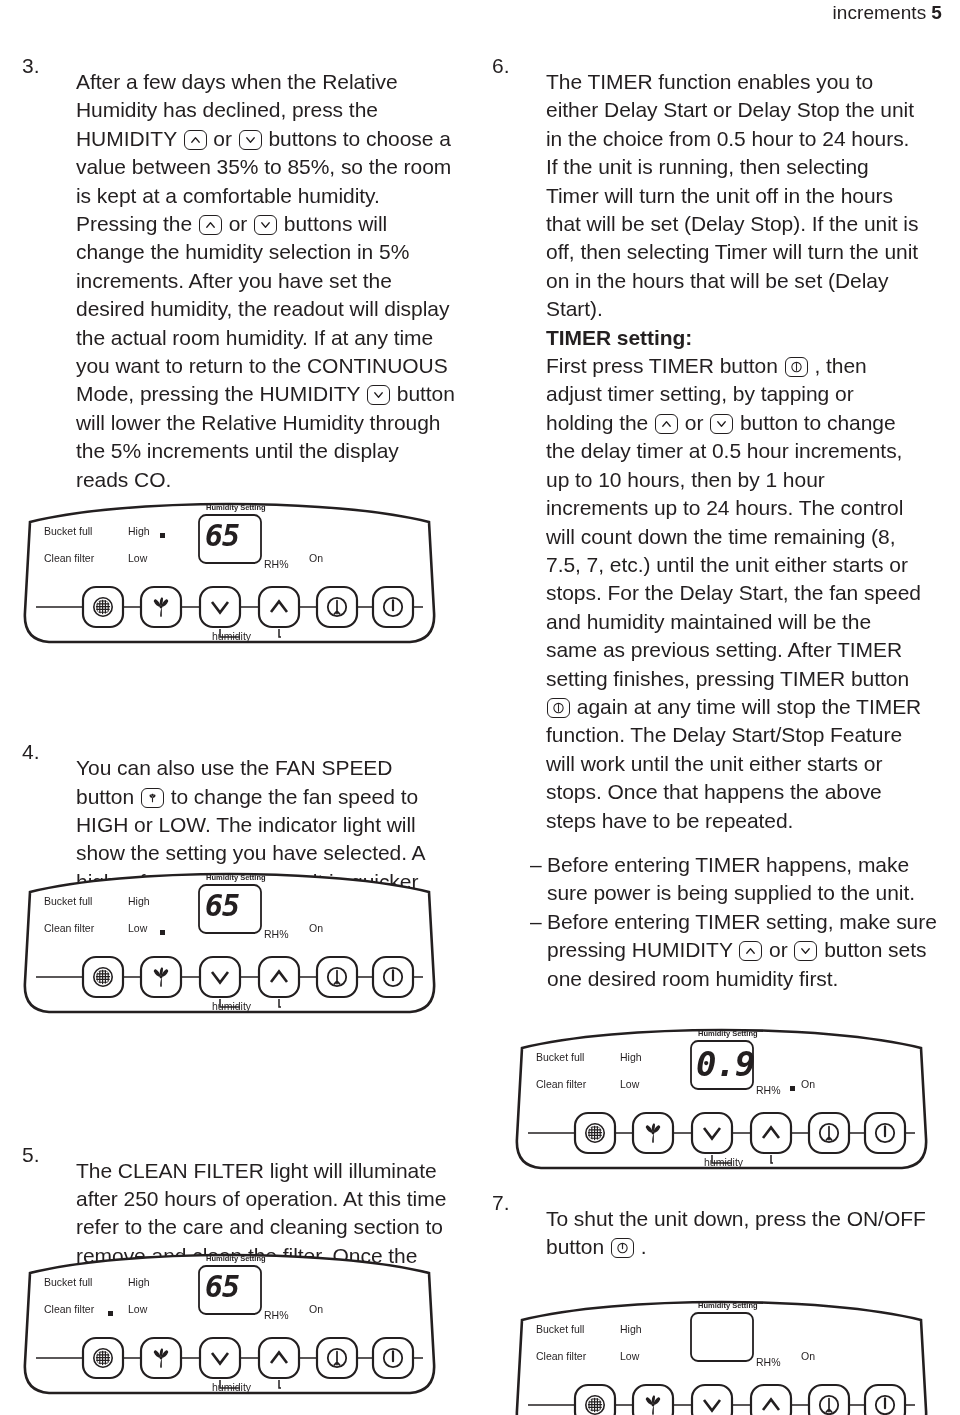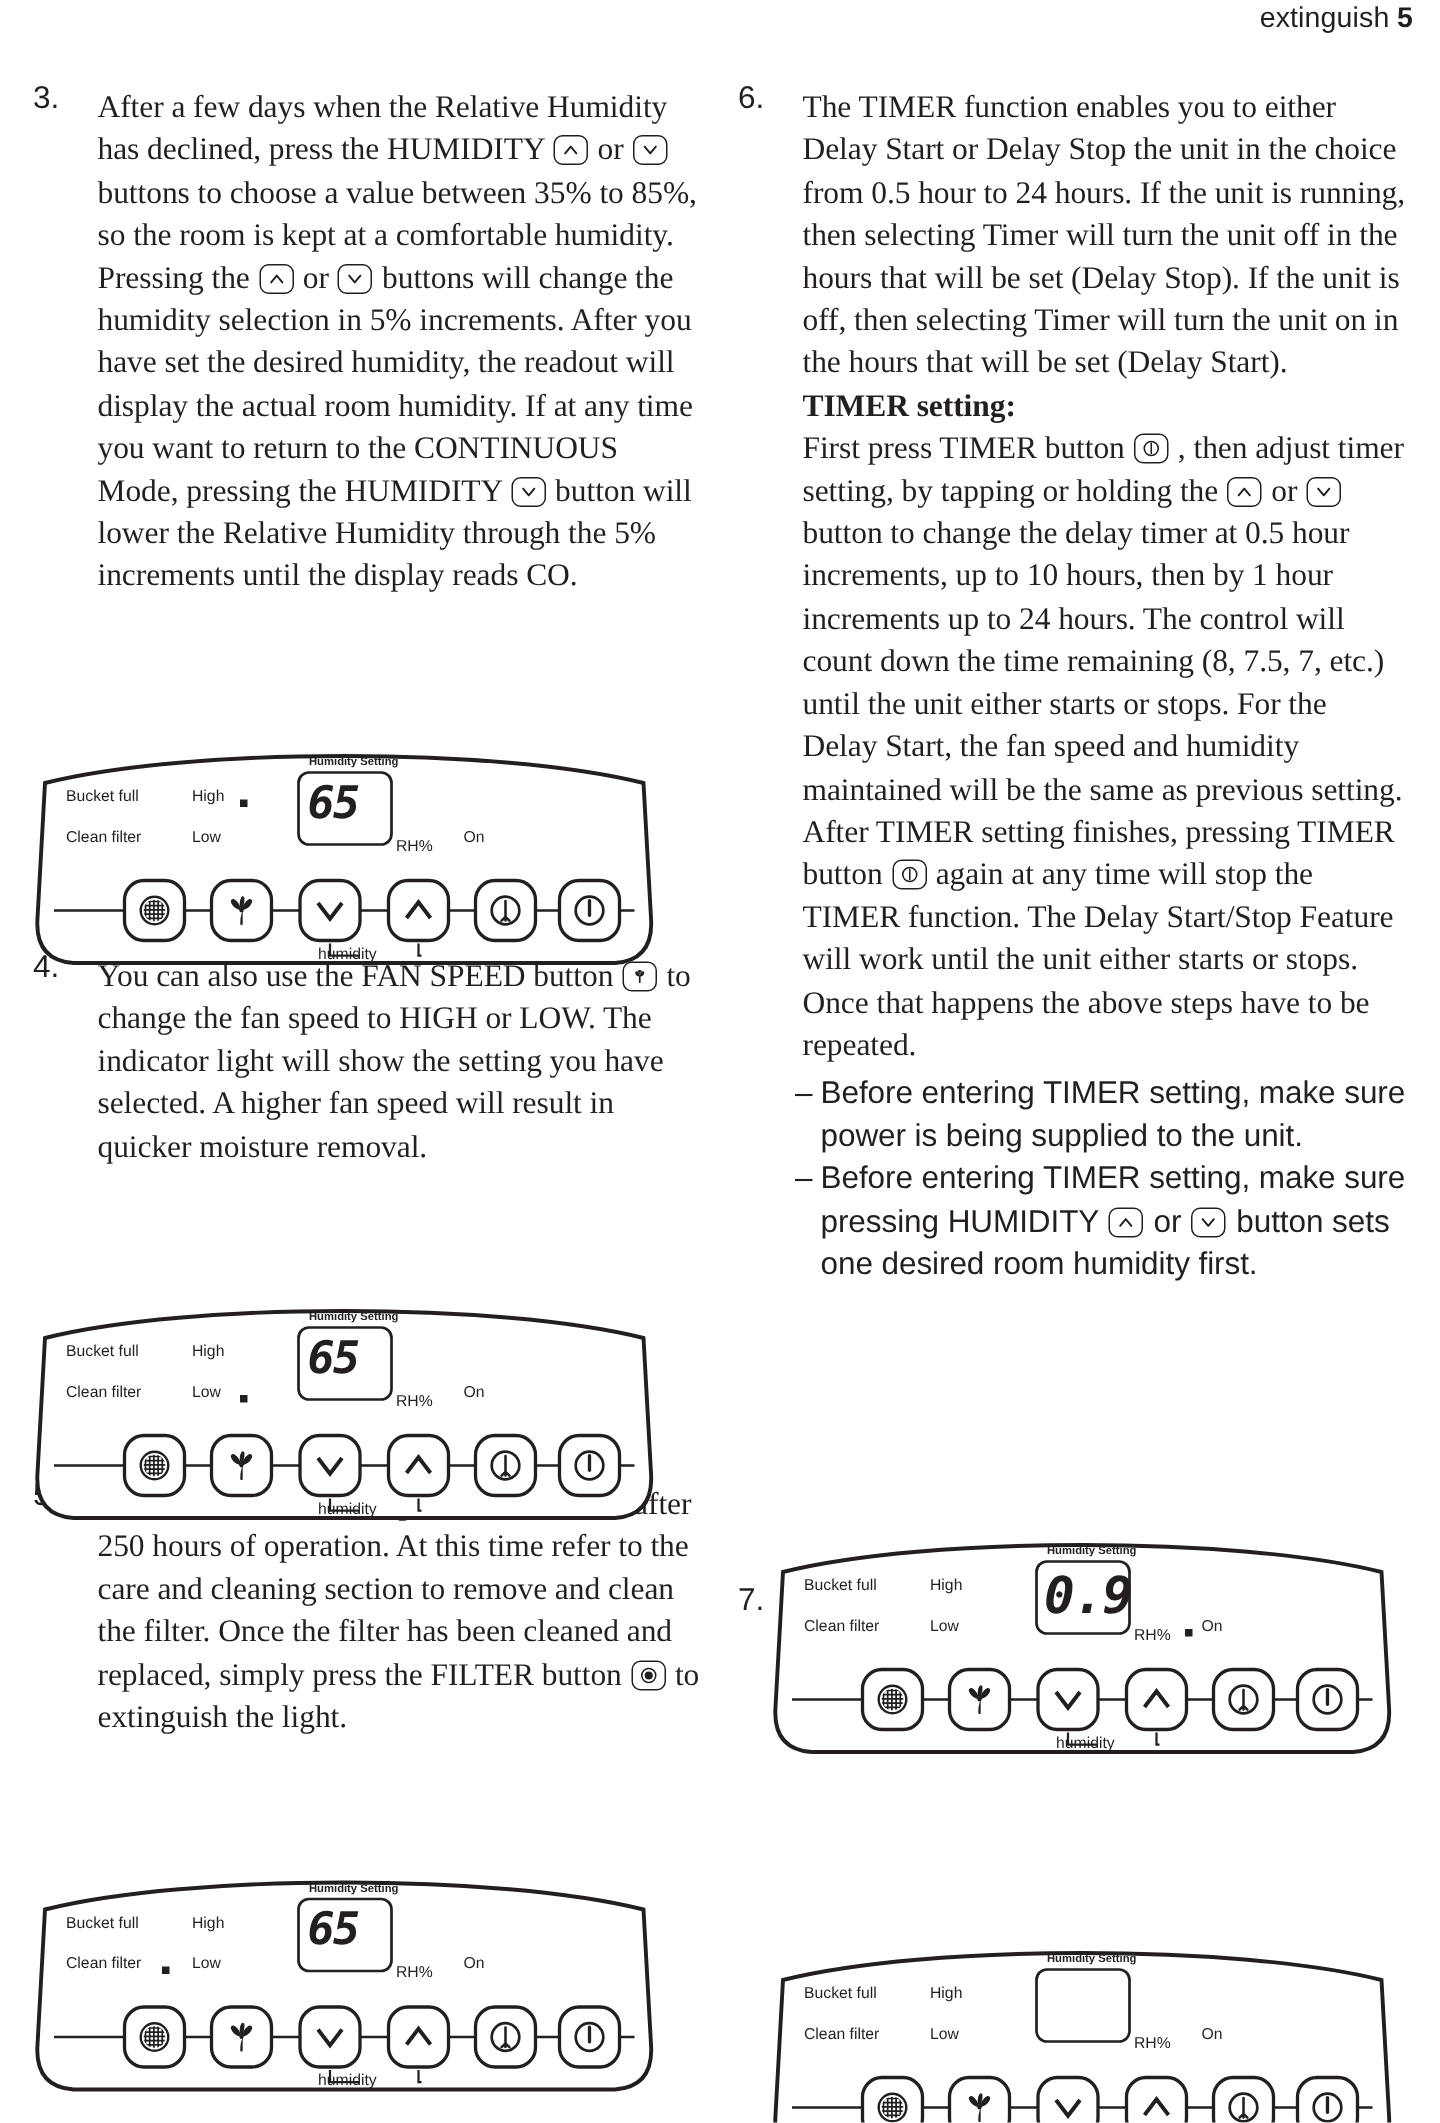--- a/index.html
+++ b/index.html
@@ -45,21 +45,21 @@
     font-size: 21px;
     line-height: 28.4px;
     font-weight: 400;
   }
   .item-body {
     flex: 1 1 auto;
     font-size: 21px;
     line-height: 28.4px;
     letter-spacing: -0.05px;
   }
-  .item-body p { margin: 5px; font-family: Liberation Serif, serif; }
+  .item-body p { margin: 16px; }
   .bold-head { font-weight: 700; }
 
   .dashlist { margin: 0; }
   .dash-item { display: flex; align-items: flex-start; }
   .dash-mark { flex: 0 0 17px; }
   .dash-text { flex: 1 1 auto; }
 
   
   .key {
     display: inline-block;
@@ -110,21 +110,21 @@
   .humidity-word {
     position: absolute;
     font-size: 10.5px;
     color: #231f20;
   }
 </style>
 </head>
 <body>
 
 <div class="page-header">
-  <span class="brand">extinguish</span><span class="pageno">5</span>
+  <span class="brand">increments</span><span class="pageno">5</span>
 </div>
 
 <div class="col col-left">
   <div id="left-items">
       <div class="item" style="margin-bottom: 228px;">
         <div class="item-num">3.</div>
         <div class="item-body">
           <p>After a few days when the Relative Humidity has declined, press the HUMIDITY <span class="key"><svg viewBox="0 0 24 24">
                 <path d="M7 15 L12 9 L17 15" fill="none" stroke="#231f20" stroke-width="1.7" stroke-linecap="round" stroke-linejoin="round"></path>
               </svg></span> or <span class="key"><svg viewBox="0 0 24 24">
@@ -175,21 +175,21 @@
                 <path d="M7 15 L12 9 L17 15" fill="none" stroke="#231f20" stroke-width="1.7" stroke-linecap="round" stroke-linejoin="round"></path>
               </svg></span> or <span class="key"><svg viewBox="0 0 24 24">
                 <path d="M7 9 L12 15 L17 9" fill="none" stroke="#231f20" stroke-width="1.7" stroke-linecap="round" stroke-linejoin="round"></path>
               </svg></span> button to change the delay timer at 0.5 hour increments, up to 10 hours, then by 1 hour increments up to 24 hours. The control will count down the time remaining (8, 7.5, 7, etc.) until the unit either starts or stops. For the Delay Start, the fan speed and humidity maintained will be the same as previous setting. After TIMER setting finishes, pressing TIMER button <span class="key"><svg viewBox="0 0 24 24">
                 <circle cx="12" cy="12" r="6.2" fill="none" stroke="#231f20" stroke-width="1.4"></circle>
                 <path d="M12 12 L12 7.4 M12 12 L12 16.4" stroke="#231f20" stroke-width="1.4" stroke-linecap="round"></path>
               </svg></span> again at any time will stop the TIMER function. The Delay Start/Stop Feature will work until the unit either starts or stops. Once that happens the above steps have to be repeated.</p>
           <div class="dashlist">
             <div class="dash-item">
               <div class="dash-mark">–</div>
-              <div class="dash-text">Before entering TIMER setting, make sure power is being supplied to the unit.</div>
+              <div class="dash-text">Before entering TIMER happens, make sure power is being supplied to the unit.</div>
             </div>
             <div class="dash-item">
               <div class="dash-mark">–</div>
               <div class="dash-text">Before entering TIMER setting, make sure pressing HUMIDITY <span class="key"><svg viewBox="0 0 24 24">
                     <path d="M7 15 L12 9 L17 15" fill="none" stroke="#231f20" stroke-width="1.7" stroke-linecap="round" stroke-linejoin="round"></path>
                   </svg></span> or <span class="key"><svg viewBox="0 0 24 24">
                     <path d="M7 9 L12 15 L17 9" fill="none" stroke="#231f20" stroke-width="1.7" stroke-linecap="round" stroke-linejoin="round"></path>
                   </svg></span> button sets one desired room humidity first.</div>
             </div>
           </div>

